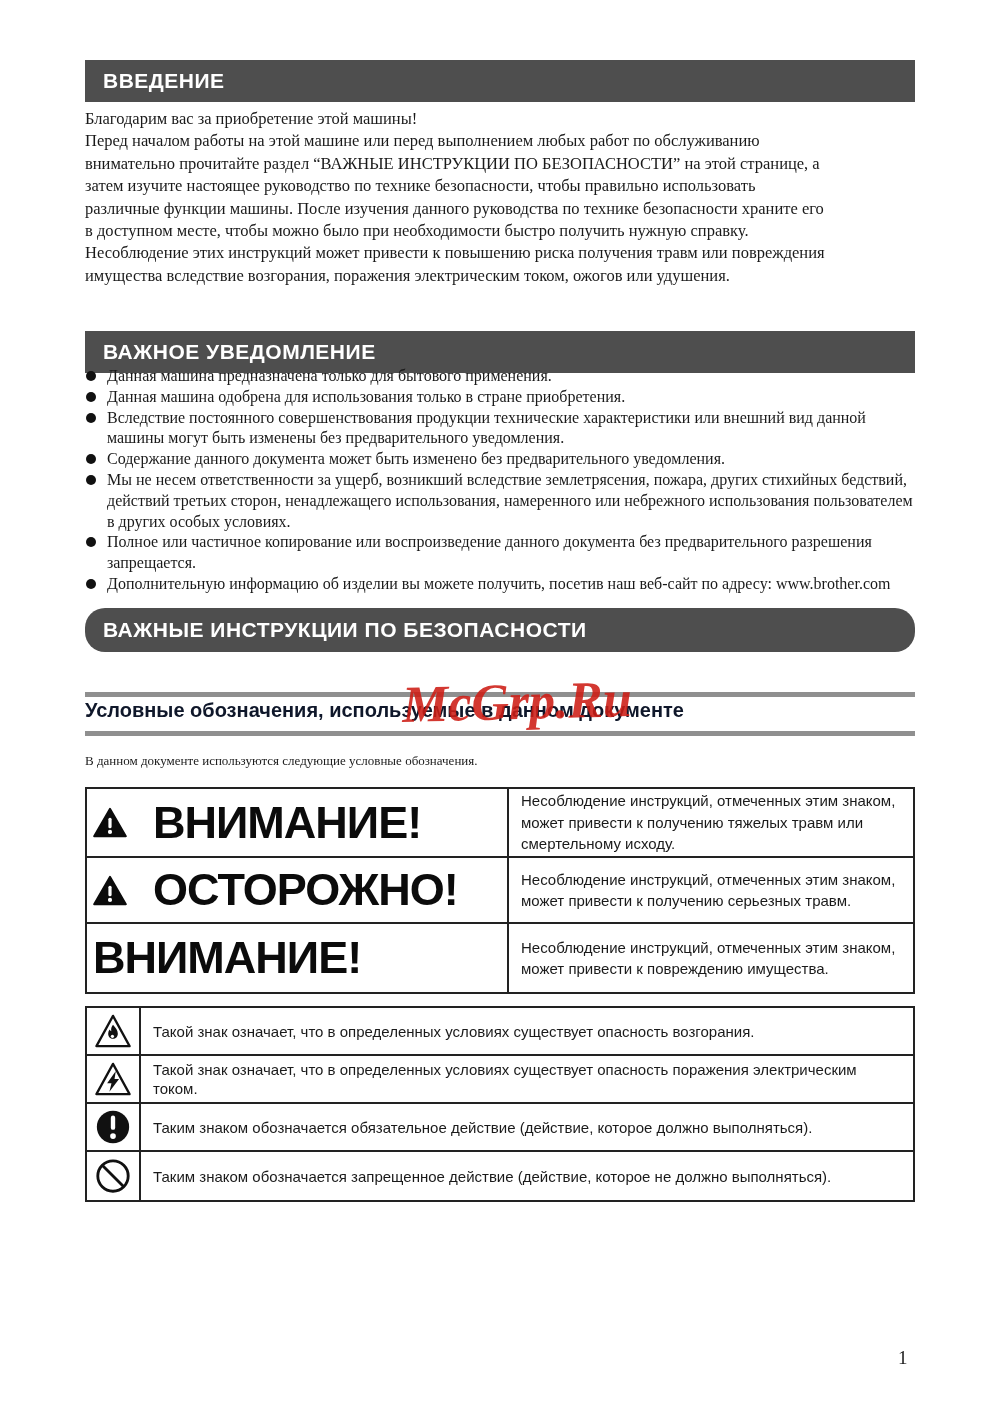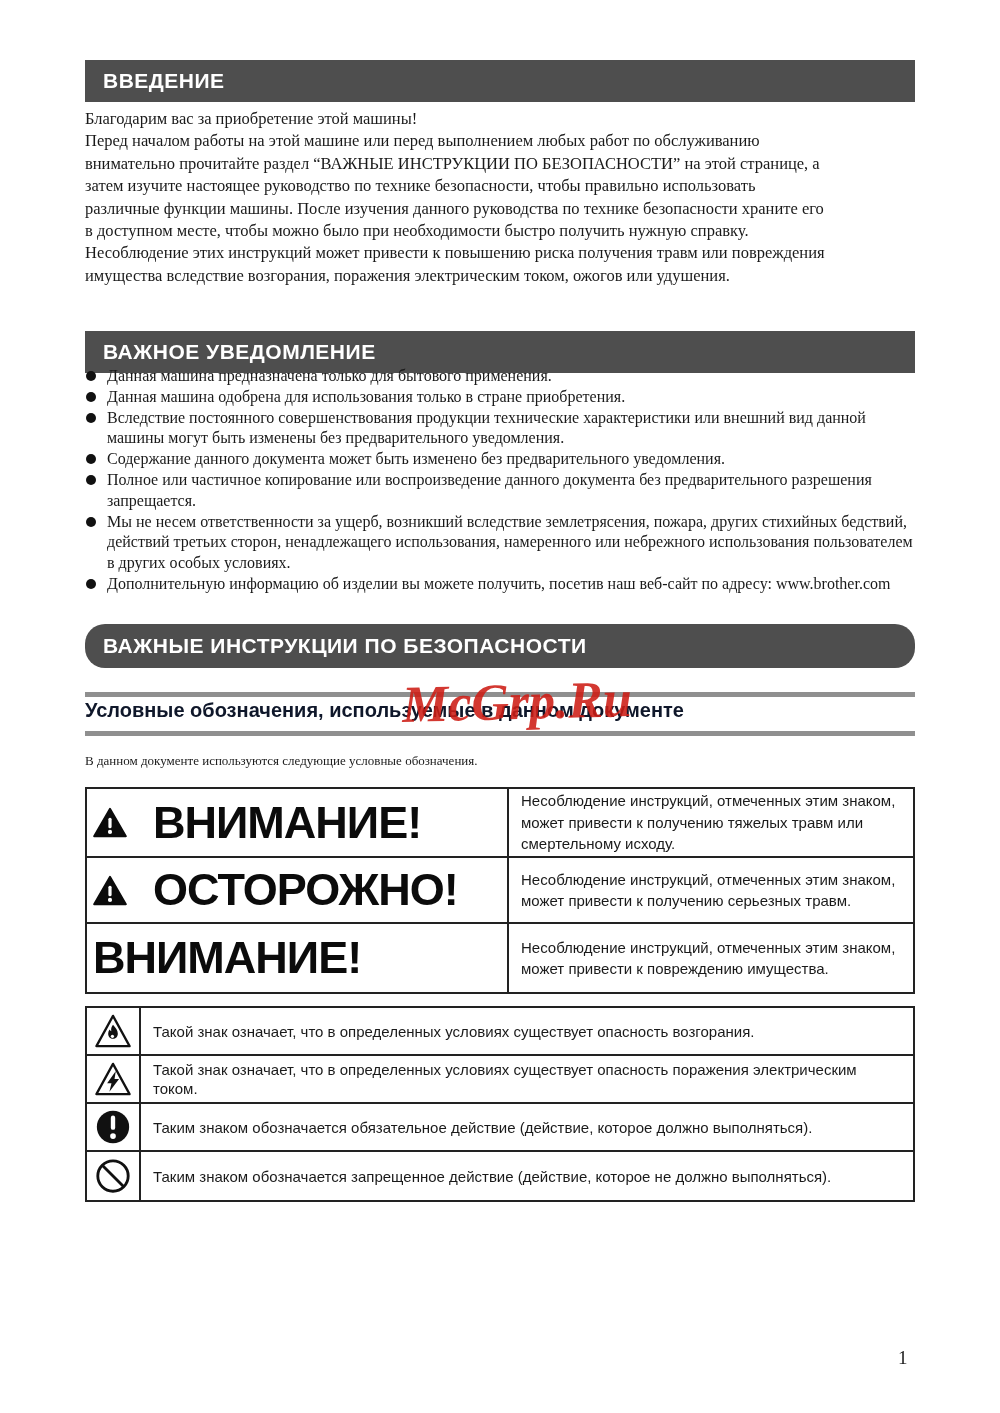--- a/index.html
+++ b/index.html
@@ -144,26 +144,26 @@
 Несоблюдение этих инструкций может привести к повышению риска получения травм или повреждения
 имущества вследствие возгорания, поражения электрическим током, ожогов или удушения.</div>
 
   <div class="section-bar" style="top:331px;">ВАЖНОЕ УВЕДОМЛЕНИЕ</div>
 
   <ul class="bullet-list">
     <li>Данная машина предназначена только для бытового применения.</li>
     <li>Данная машина одобрена для использования только в стране приобретения.</li>
     <li>Вследствие постоянного совершенствования продукции технические характеристики или внешний вид данной машины могут быть изменены без предварительного уведомления.</li>
     <li>Содержание данного документа может быть изменено без предварительного уведомления.</li>
+    <li>Мы не несем ответственности за ущерб, возникший вследствие землетрясения, пожара, других стихийных бедствий, действий третьих сторон, ненадлежащего использования, намеренного или небрежного использования пользователем в других особых условиях.</li>
     <li>Полное или частичное копирование или воспроизведение данного документа без предварительного разрешения запрещается.</li>
-    <li>Мы не несем ответственности за ущерб, возникший вследствие землетрясения, пожара, других стихийных бедствий, действий третьих сторон, ненадлежащего использования, намеренного или небрежного использования пользователем в других особых условиях.</li>
     <li>Дополнительную информацию об изделии вы можете получить, посетив наш веб-сайт по адресу: www.brother.com</li>
   </ul>
 
-  <div class="section-bar" style="top:624px; height:44px; line-height:44px;border-radius:20px;">ВАЖНЫЕ ИНСТРУКЦИИ ПО БЕЗОПАСНОСТИ</div>
+  <div class="section-bar" style="top:608px; height:44px; line-height:44px;border-radius:20px;">ВАЖНЫЕ ИНСТРУКЦИИ ПО БЕЗОПАСНОСТИ</div>
 
   <div class="rule" style="top:692px;"></div>
   <div class="sub-heading">Условные обозначения, используемые в данном документе</div>
   <div class="rule" style="top:731px;"></div>
 
   <div class="watermark">McGrp.Ru</div>
 
   <div class="lead-text">В данном документе используются следующие условные обозначения.</div>
 
   <div class="warning-table">

